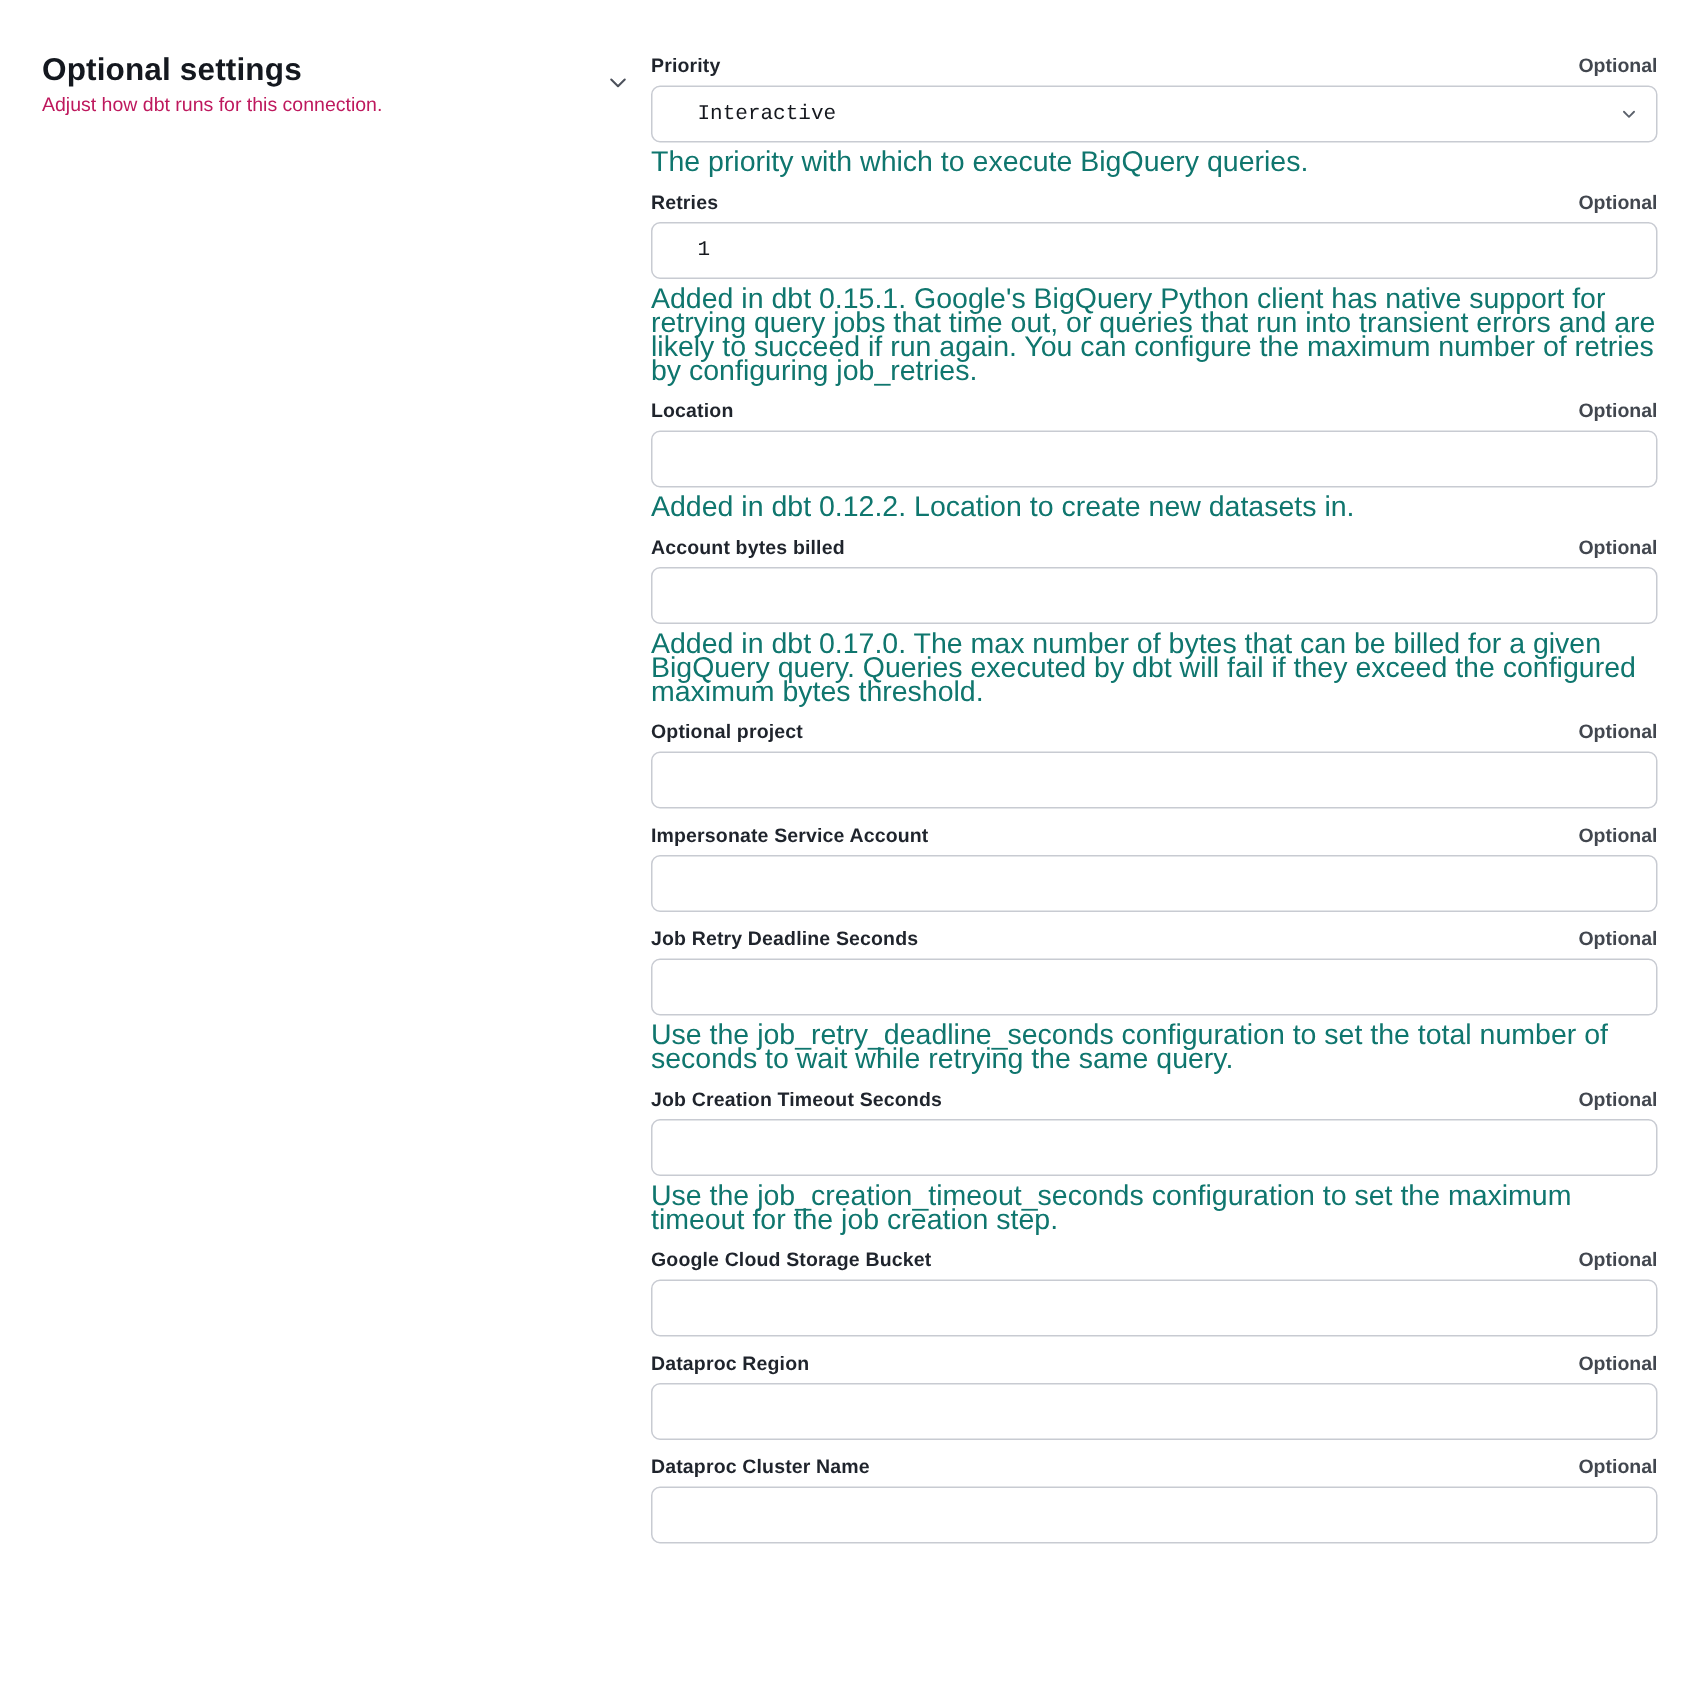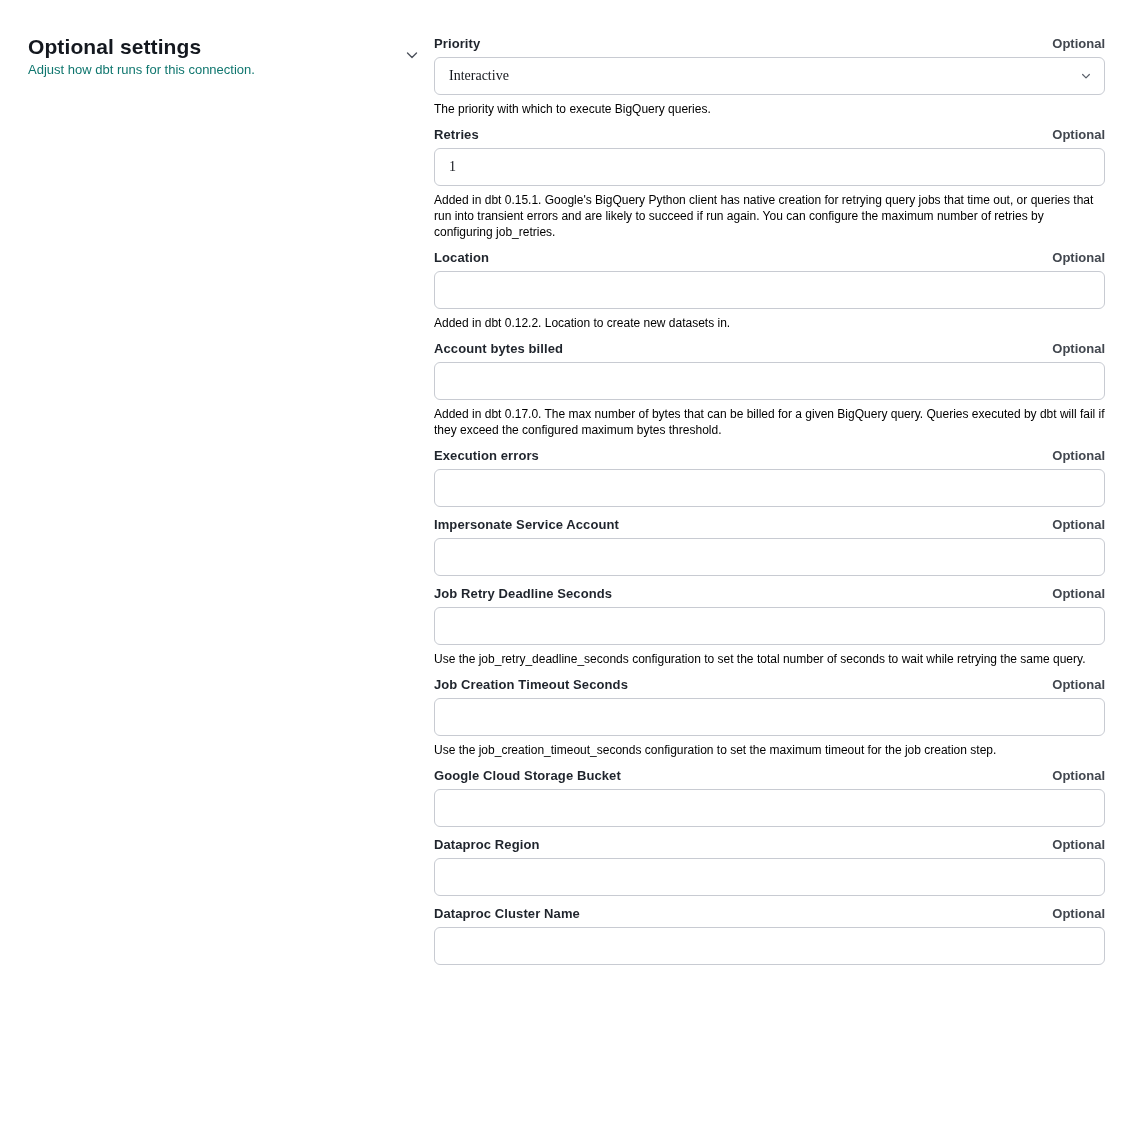--- a/index.html
+++ b/index.html
@@ -17,21 +17,21 @@
   .section-info { flex: 0 0 362px; }
   .section-title {
     font-size: 21px;
     font-weight: 700;
     color: #14181f;
     letter-spacing: 0.1px;
     line-height: 22px;
   }
   .section-subtitle {
     font-size: 13px;
-    color: #0f766e;
+    color: #be185d;
     line-height: 17px;
     margin-top: 3px;
   }
   .section-toggle {
     flex: 0 0 44px;
     display: flex;
     justify-content: center;
     padding-top: 11px;
   }
   .section-toggle .chev { cursor: pointer; display: inline-flex; }
@@ -56,41 +56,41 @@
     color: #42474f;
     line-height: 16px;
   }
   .control { position: relative; }
   .control-input {
     width: 100%;
     height: 38px;
     border: 1px solid #c8cbd2;
     border-radius: 6px;
     background: #ffffff;
-    padding: 0 14px;
-    font-family: Liberation Serif, serif;
+    padding: 0 30px;
+    font-family: Liberation Mono, monospace;
     font-size: 14px;
     color: #15181e;
     outline: none;
   }
   .control.is-select .control-input { padding-right: 34px; cursor: pointer; }
   .caret {
     position: absolute;
     right: 13px;
     top: 50%;
     transform: translateY(-50%);
     display: inline-flex;
     pointer-events: none;
   }
   .control:not(.is-select) .caret { display: none; }
   .help {
     margin-top: 6px;
-    font-size: 12px;
+    font-size: 19px;
     line-height: 16px;
-    color: #000000;
+    color: #0f766e;
   }
 </style>
 </head>
 <body>
 
 <div class="page">
   <div class="section-info">
     <h2 class="section-title">Optional settings</h2>
     <p class="section-subtitle">Adjust how dbt runs for this connection.</p>
   </div>
@@ -120,21 +120,21 @@
 
   <div class="field-group">
     <div class="label-row">
       <label class="field-label">Retries</label>
       <span class="optional">Optional</span>
     </div>
     <div class="control">
       <input class="control-input" type="text" value="1" style="">
       
     </div>
-    <p class="help">Added in dbt 0.15.1. Google's BigQuery Python client has native creation for retrying query jobs that time out, or queries that run into transient errors and are likely to succeed if run again. You can configure the maximum number of retries by configuring job_retries.</p>
+    <p class="help">Added in dbt 0.15.1. Google's BigQuery Python client has native support for retrying query jobs that time out, or queries that run into transient errors and are likely to succeed if run again. You can configure the maximum number of retries by configuring job_retries.</p>
   </div>
 
   <div class="field-group">
     <div class="label-row">
       <label class="field-label">Location</label>
       <span class="optional">Optional</span>
     </div>
     <div class="control">
       <input class="control-input" type="text" value="" style="">
       
@@ -149,21 +149,21 @@
     </div>
     <div class="control">
       <input class="control-input" type="text" value="" style="">
       
     </div>
     <p class="help">Added in dbt 0.17.0. The max number of bytes that can be billed for a given BigQuery query. Queries executed by dbt will fail if they exceed the configured maximum bytes threshold.</p>
   </div>
 
   <div class="field-group">
     <div class="label-row">
-      <label class="field-label">Execution errors</label>
+      <label class="field-label">Optional project</label>
       <span class="optional">Optional</span>
     </div>
     <div class="control">
       <input class="control-input" type="text" value="" style="">
       
     </div>
   </div>
 
   <div class="field-group">
     <div class="label-row">

